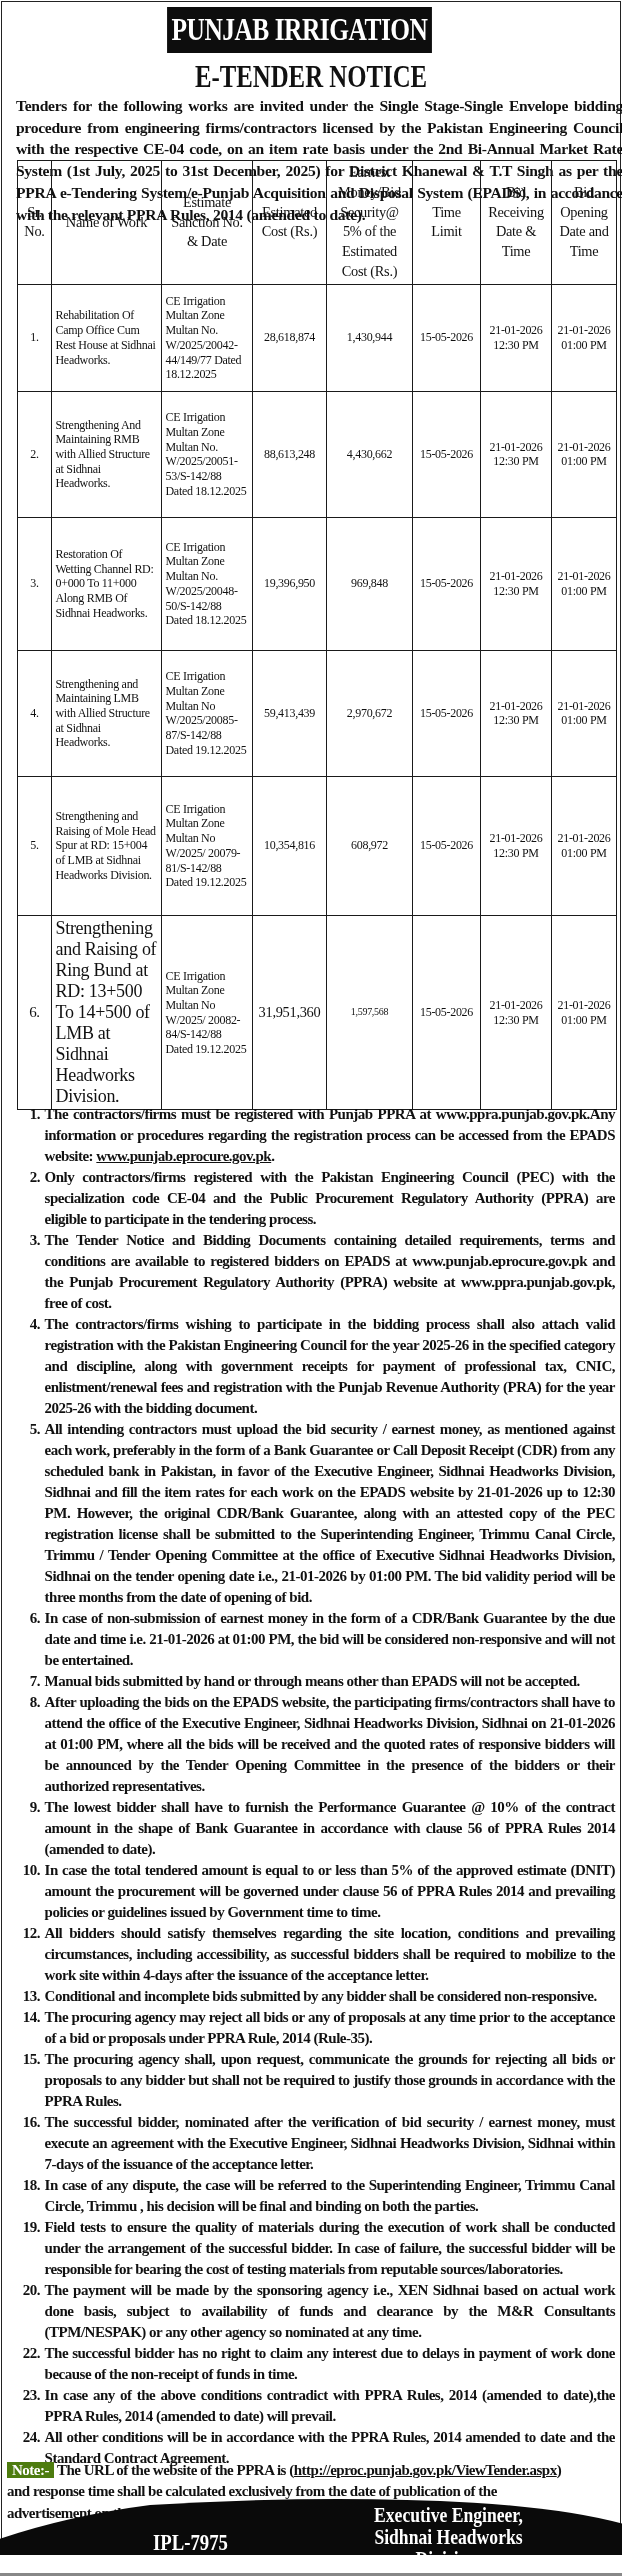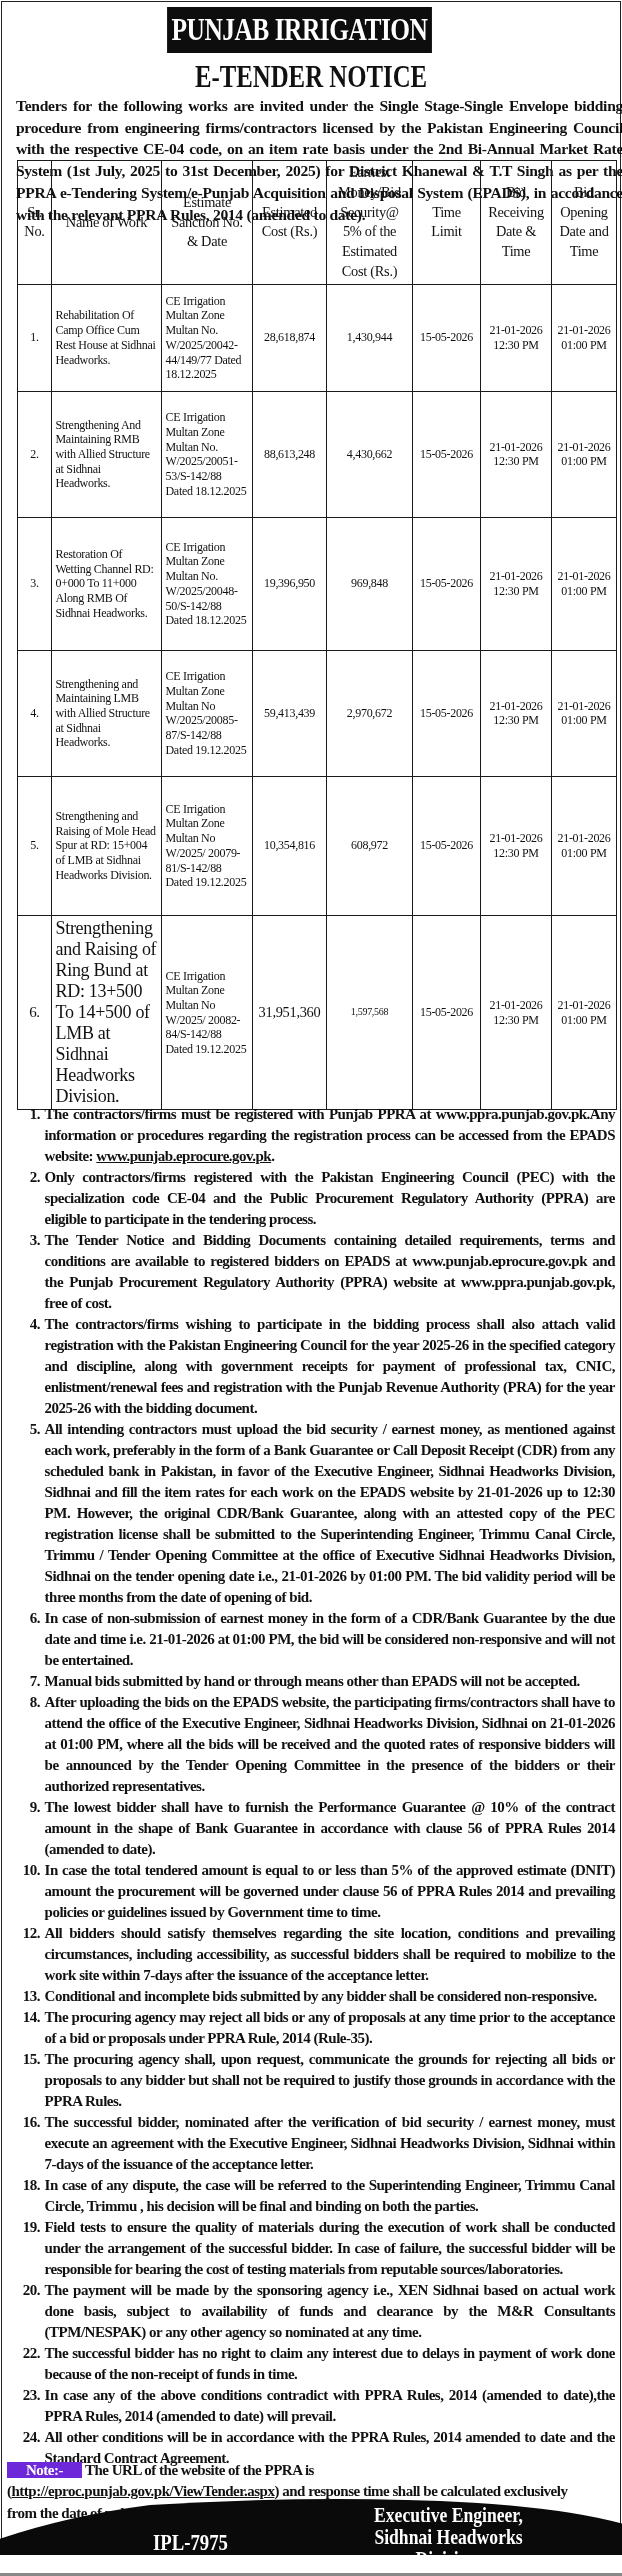--- a/index.html
+++ b/index.html
@@ -25,21 +25,21 @@
   td.c { text-align: center; }
   td.num { text-align: center; font-size: 12.7px; }
   .conds { position: absolute; left: 8px; top: 1104px; width: 607px; font-size: 15px; line-height: 21px;
            font-weight: bold; letter-spacing: -0.5px; }
   .cond { display: flex; text-align: justify; }
   .cond .n { width: 32px; flex: none; text-align: right; padding-right: 4.6px; }
   .cond .t { flex: 1; }
   .link { text-decoration: underline; }
   .note { position: absolute; left: 7px; top: 2460px; width: 572px; font-size: 15px; line-height: 21.4px;
           font-weight: bold; letter-spacing: -0.5px; }
-  .note-tag { background: #6d28d9; color: #fff; padding: 0 19px; }
+  .note-tag { background: #4d7c0f; color: #fff; padding: 0 5px; }
   .footer-wave { position: absolute; left: 0; top: 2498px; width: 622px; height: 57px; }
   .ipl { position: absolute; left: 153px; top: 2529px; color: #fff; font-size: 24px; font-weight: bold;
          transform: scaleX(0.78); transform-origin: left; }
   .sign { position: absolute; left: 324px; top: 2504px; width: 249px; color: #fff; text-align: center;
           font-size: 22px; line-height: 22px; font-weight: bold; transform: scaleX(0.8); }
 </style>
 </head>
 <body>
 
 <div class="frame"></div>
@@ -171,21 +171,21 @@
   <div class="cond">
       <span class="n">9.</span>
       <span class="t">The lowest bidder shall have to furnish the Performance Guarantee @ 10% of the contract amount in the shape of Bank Guarantee in accordance with clause 56 of PPRA Rules 2014 (amended to date).</span>
     </div>
   <div class="cond">
       <span class="n">10.</span>
       <span class="t">In case the total tendered amount is equal to or less than 5% of the approved estimate (DNIT) amount the procurement will be governed under clause 56 of PPRA Rules 2014 and prevailing policies or guidelines issued by Government time to time.</span>
     </div>
   <div class="cond">
       <span class="n">12.</span>
-      <span class="t">All bidders should satisfy themselves regarding the site location, conditions and prevailing circumstances, including accessibility, as successful bidders shall be required to mobilize to the work site within 7-days after the issuance of the acceptance letter.</span>
+      <span class="t">All bidders should satisfy themselves regarding the site location, conditions and prevailing circumstances, including accessibility, as successful bidders shall be required to mobilize to the work site within 4-days after the issuance of the acceptance letter.</span>
     </div>
   <div class="cond">
       <span class="n">13.</span>
       <span class="t">Conditional and incomplete bids submitted by any bidder shall be considered non-responsive.</span>
     </div>
   <div class="cond">
       <span class="n">14.</span>
       <span class="t">The procuring agency may reject all bids or any of proposals at any time prior to the acceptance of a bid or proposals under PPRA Rule, 2014 (Rule-35).</span>
     </div>
   <div class="cond">

